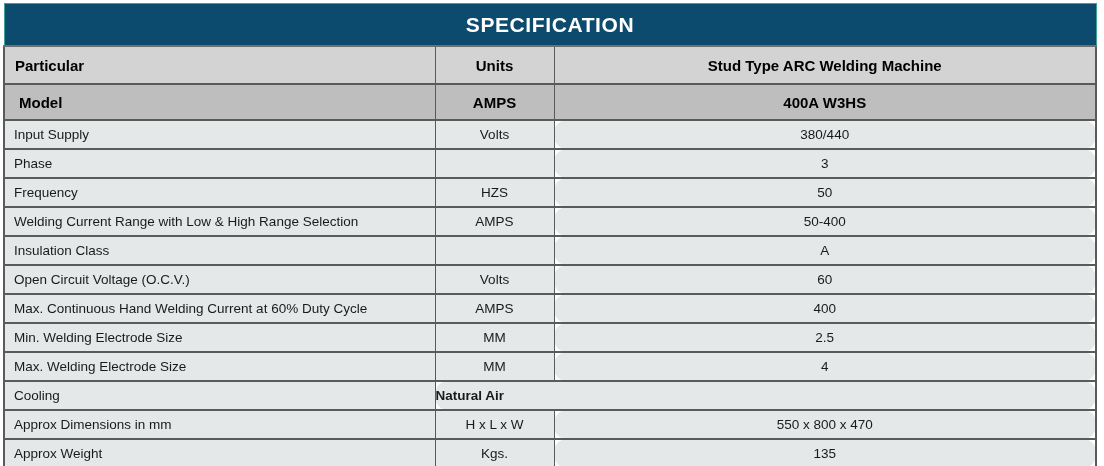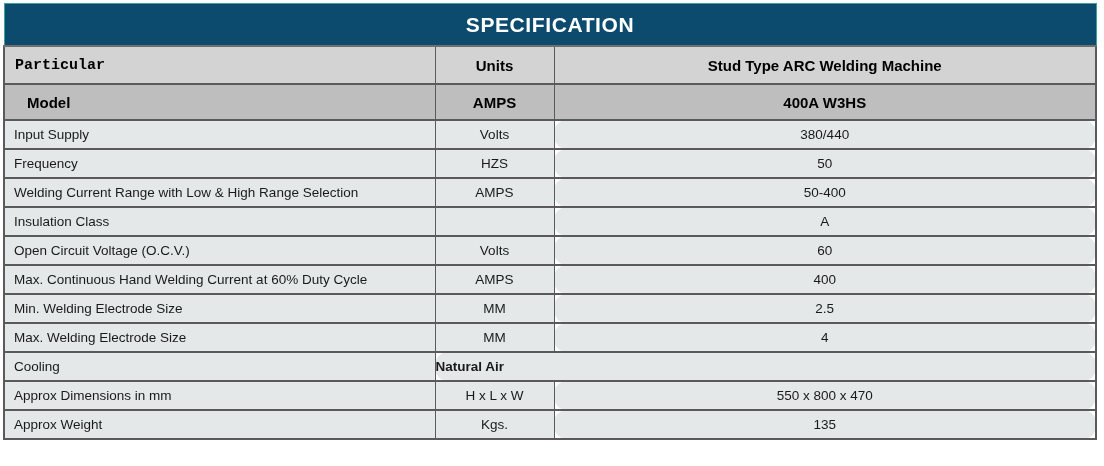--- a/index.html
+++ b/index.html
@@ -51,32 +51,32 @@
     background: #d3d3d3;
     color: #000000;
     font-size: 15px;
     font-weight: bold;
     height: 36px;
     padding: 0 10px;
     border: 2px solid #5a5a5a;
     border-left-width: 1px;
     border-right-width: 1px;
   }
-  tr.head-row td.first { border-left-width: 2px; font-family: Liberation Mono, monospace; }
+  tr.head-row td.first { border-left-width: 2px; }
   tr.head-row td.last  { border-right-width: 2px; }
   tr.head-row td.ctr   { text-align: center; padding: 0; margin-left: 32px; }
 
   
   tr.model-row td {
     background: #bebebe;
     color: #000000;
     font-size: 15px;
     font-weight: bold;
     height: 34px;
-    padding: 0 22px;
+    padding: 0 14px;
     border: 2px solid #5a5a5a;
     border-left-width: 1px;
     border-right-width: 1px;
   }
   tr.model-row td.first { border-left-width: 2px; }
   tr.model-row td.last  { border-right-width: 2px; }
   tr.model-row td.ctr   { text-align: center; padding: 0; }
 
   
   tr.data-row td {
@@ -128,20 +128,25 @@
         <td class="ctr">AMPS</td>
         <td class="ctr last">400A W3HS</td>
       </tr>
 
       <tr class="data-row">
         <td class="first">Input Supply</td>
         <td class="ctr">Volts</td>
         <td class="ctr last">380/440</td>
       </tr>
 
+      <tr class="data-row">
+        <td class="first">Phase</td>
+        <td class="ctr"></td>
+        <td class="ctr last">3</td>
+      </tr>
 
       <tr class="data-row">
         <td class="first">Frequency</td>
         <td class="ctr">HZS</td>
         <td class="ctr last">50</td>
       </tr>
 
       <tr class="data-row">
         <td class="first">Welding Current Range with Low &amp; High Range Selection</td>
         <td class="ctr">AMPS</td>

